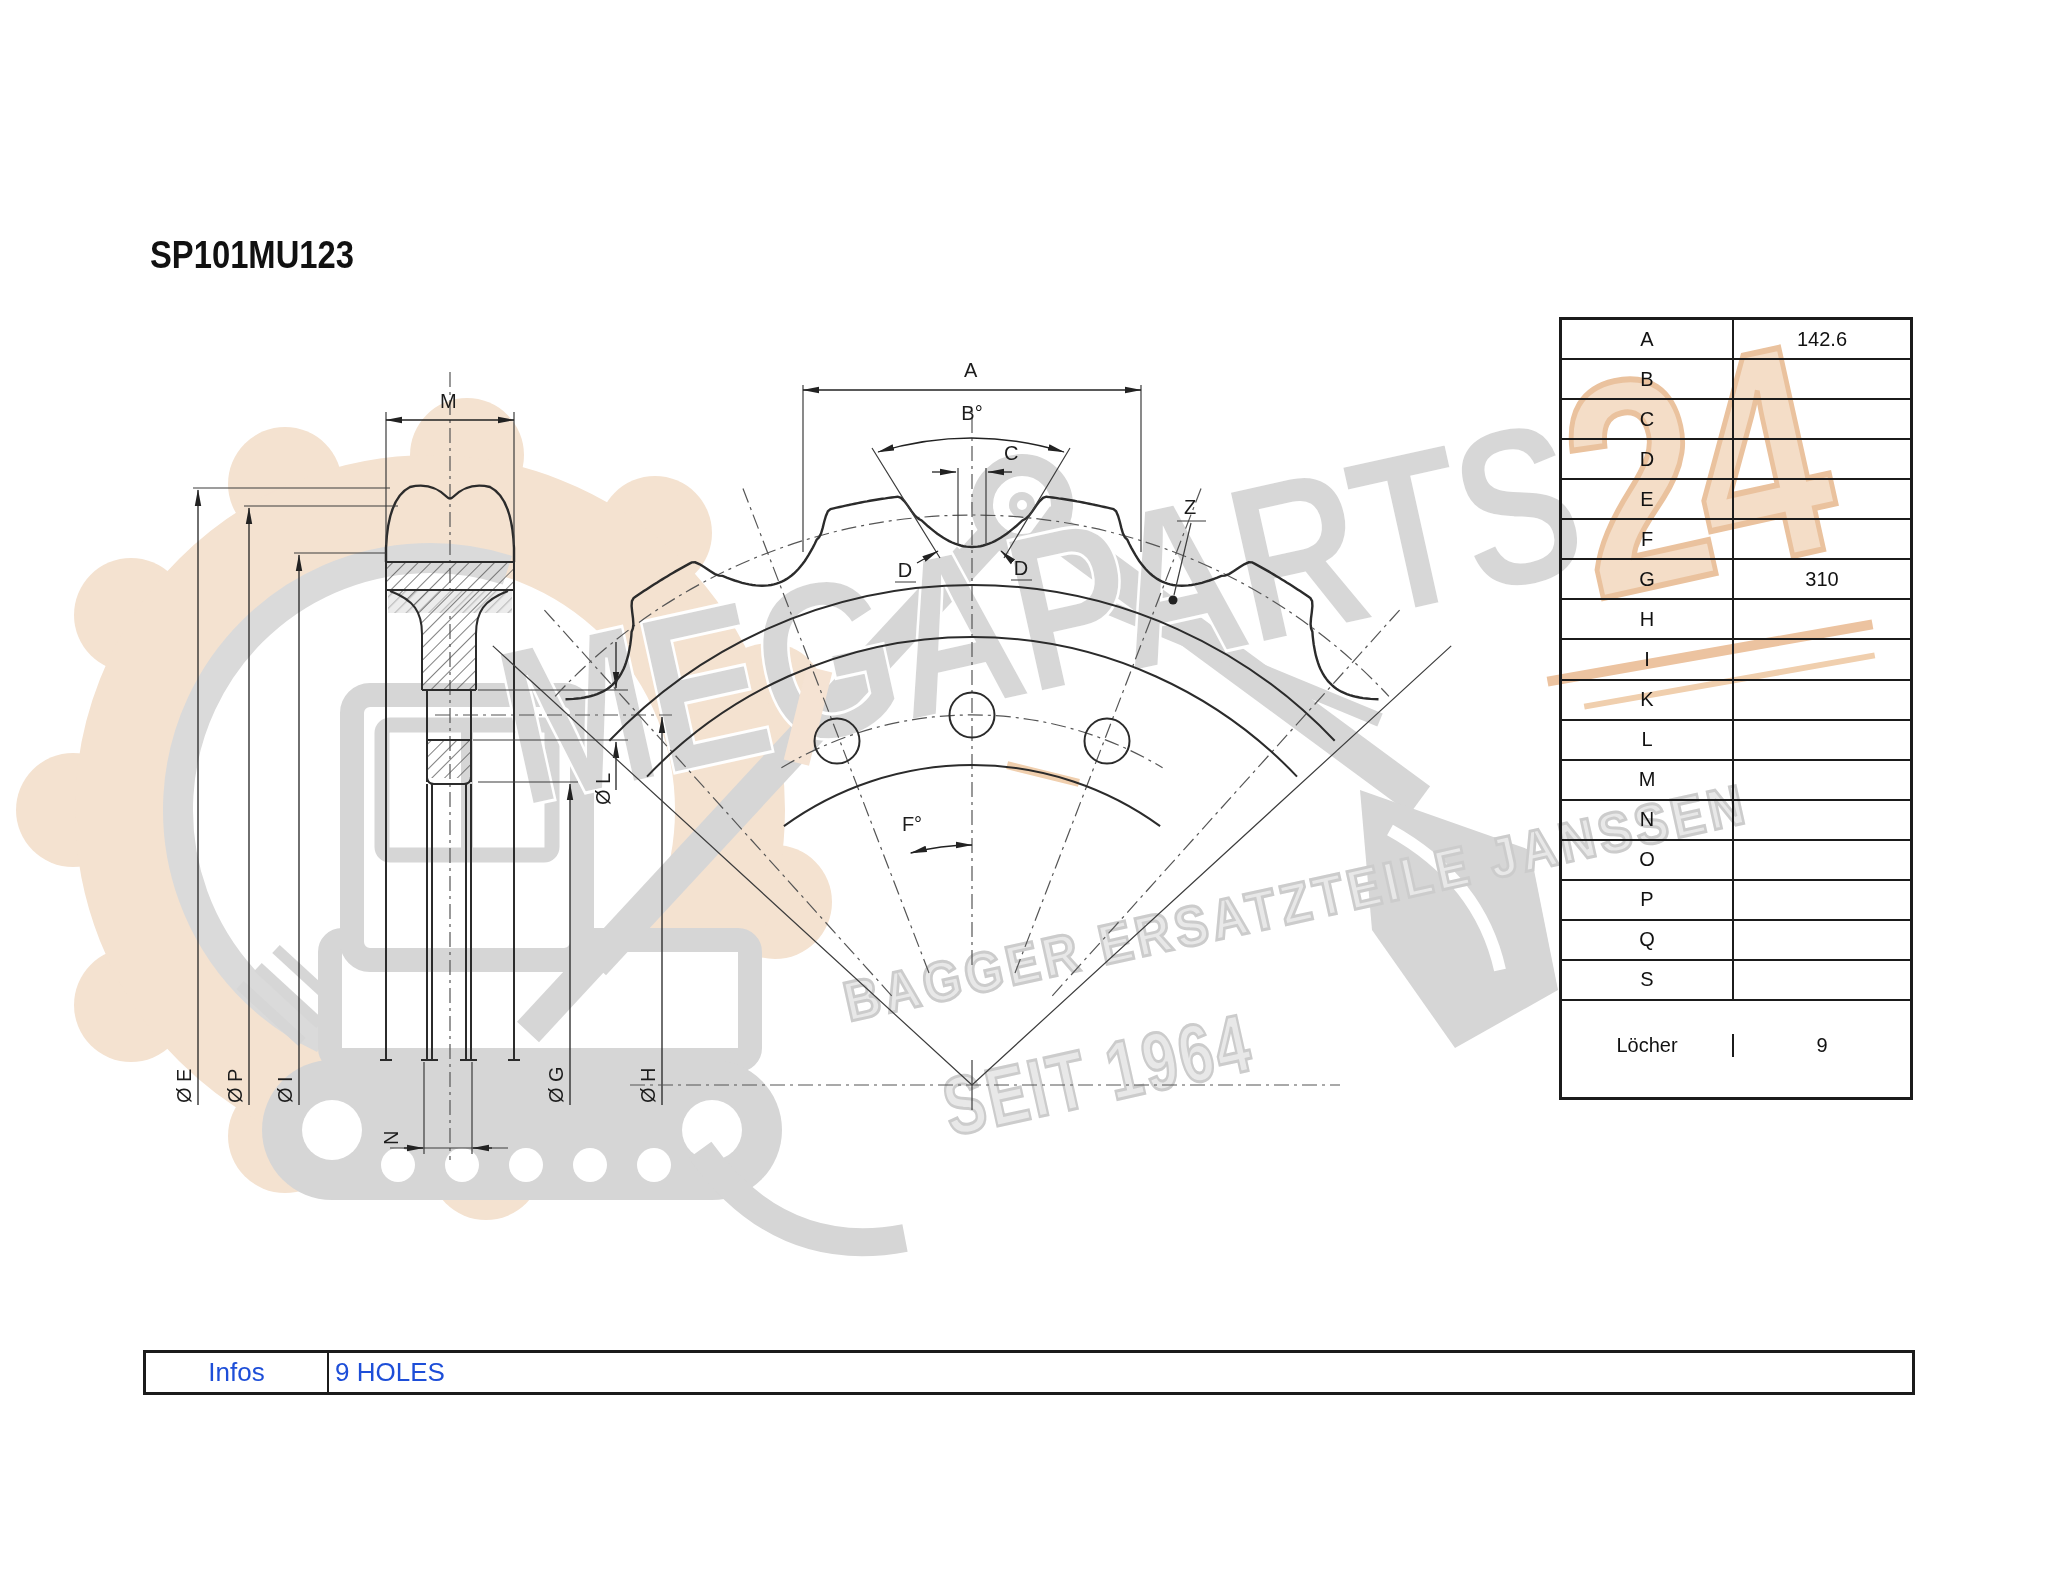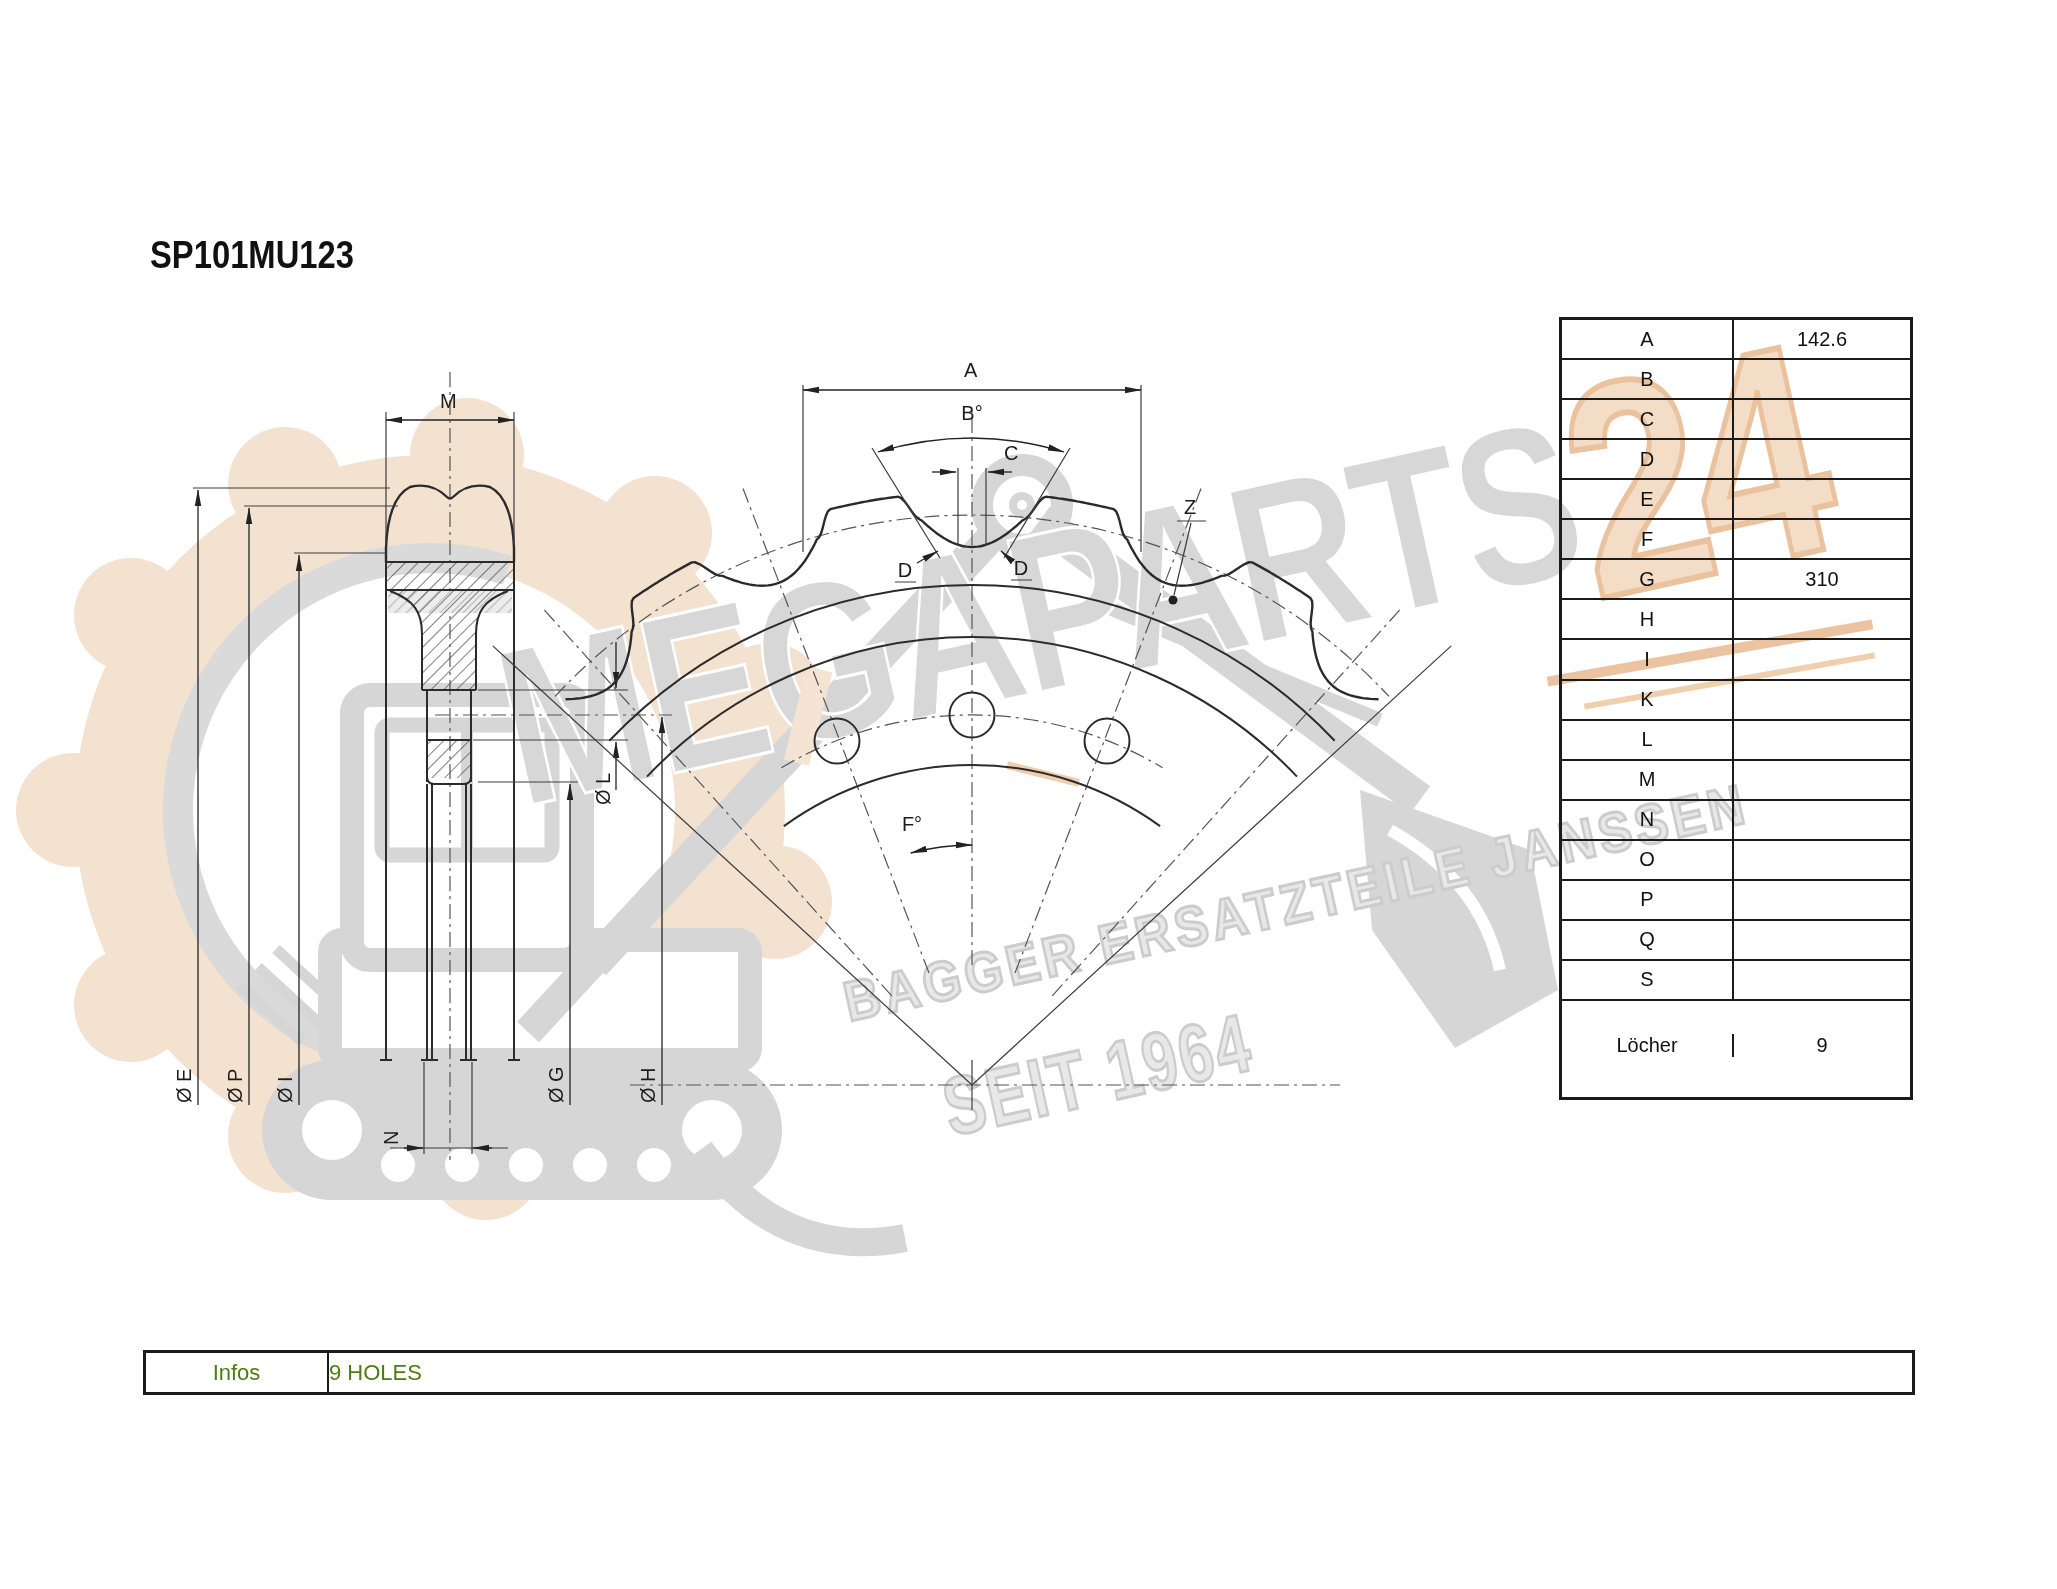--- a/index.html
+++ b/index.html
@@ -43,23 +43,23 @@
         border:3px solid #1b1b1b;box-sizing:border-box;display:grid;
         grid-template-rows:repeat(19,1fr);}
   .dims .row{display:grid;grid-template-columns:172px 1fr;border-bottom:2px solid #1b1b1b;}
   .dims .row:last-child{border-bottom:none;margin-top:33px;}
   .dims .cell{display:flex;align-items:center;justify-content:center;font-size:20px;
               color:#111;background:transparent;}
   .dims .lab{border-right:2px solid #1b1b1b;}
   .infobar{position:absolute;left:143px;top:1350px;width:1772px;height:45px;z-index:4;
            border:3px solid #1b1b1b;box-sizing:border-box;display:grid;
            grid-template-columns:183px 1fr;background:transparent;}
-  .infobar .icell{display:flex;align-items:center;font-size:22px;color:#4d7c0f;}
+  .infobar .icell{display:flex;align-items:center;font-size:26px;color:#1d4ed8;}
   .infobar .ilab{justify-content:center;border-right:2px solid #1b1b1b;}
-  .infobar .ival{padding-left:0;}
+  .infobar .ival{padding-left:6px;}
 </style>
 </head>
 <body>
 
 <div class="page">
 
   <div class="wm">
     <svg width="2057" height="1589" viewBox="0 0 2057 1589">
       <g>
         <circle cx="467" cy="455" r="57" fill="#f4e2d0"></circle>

